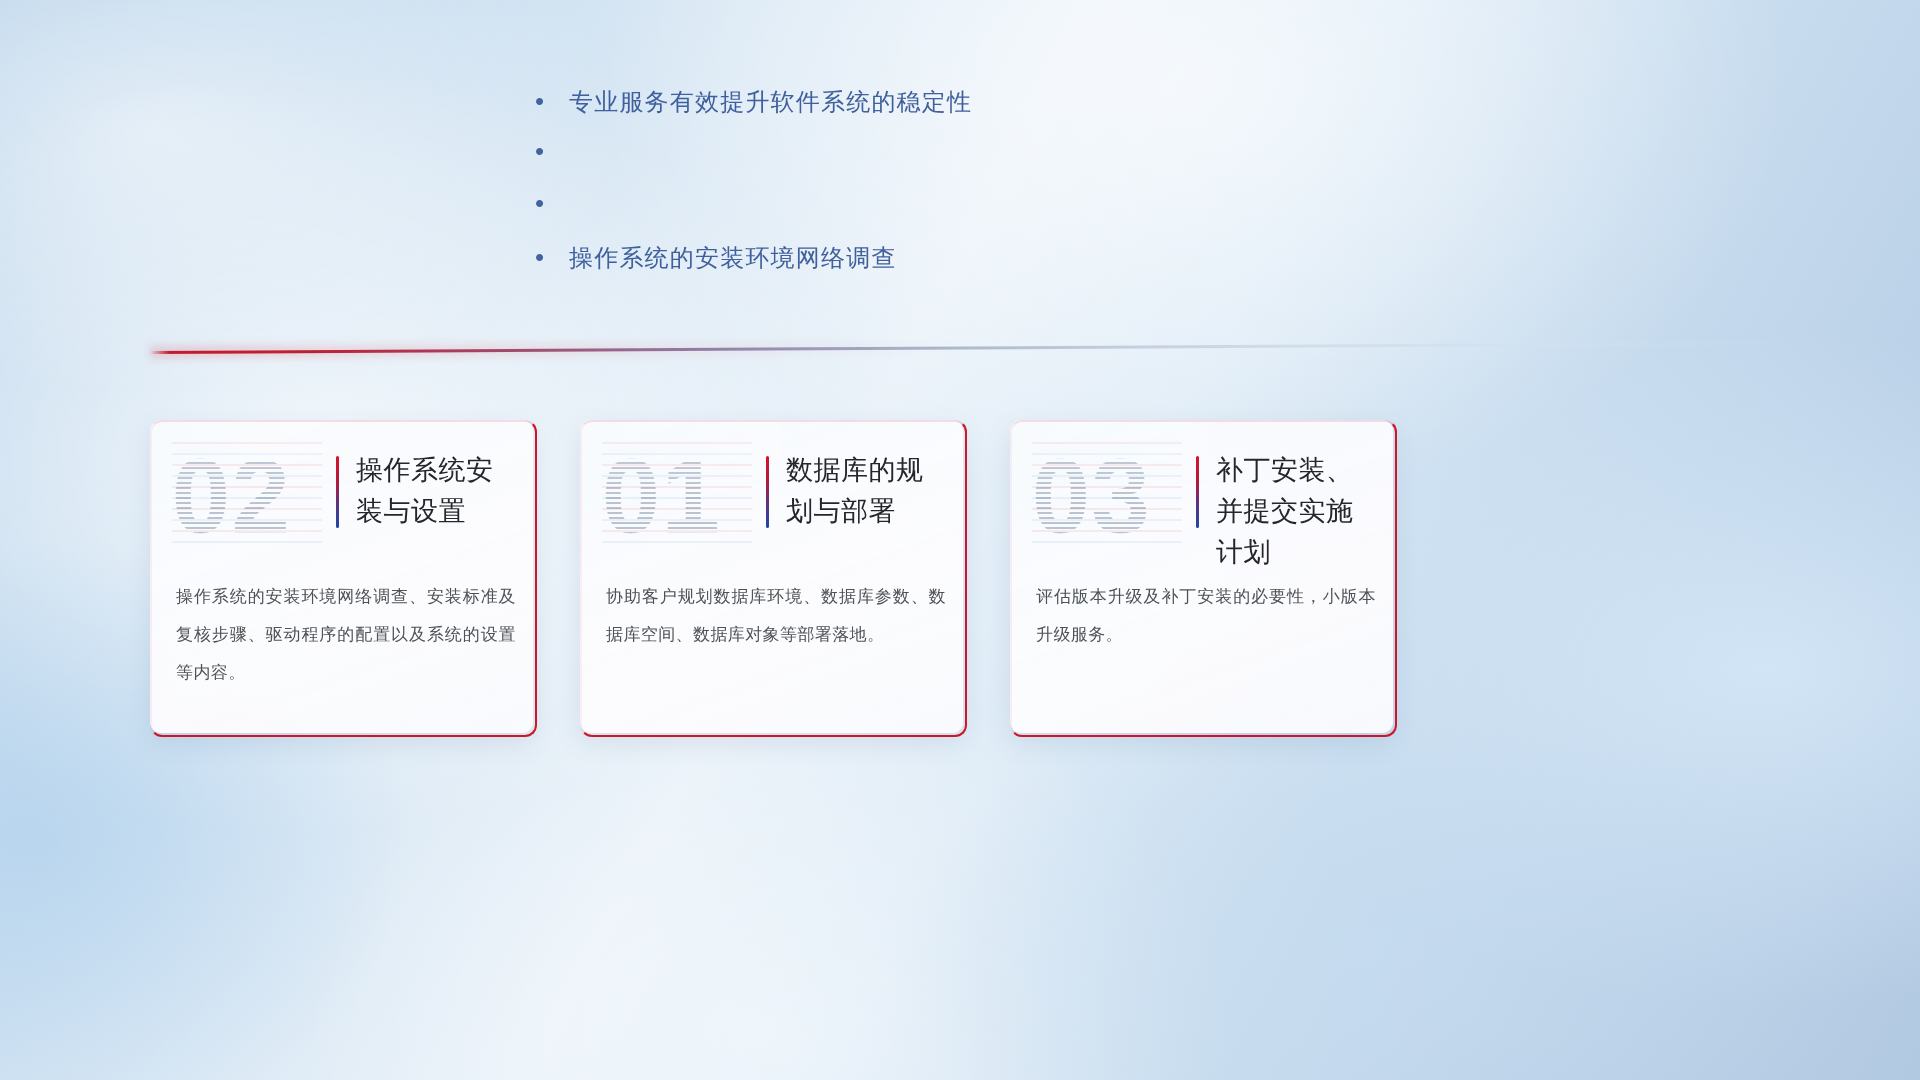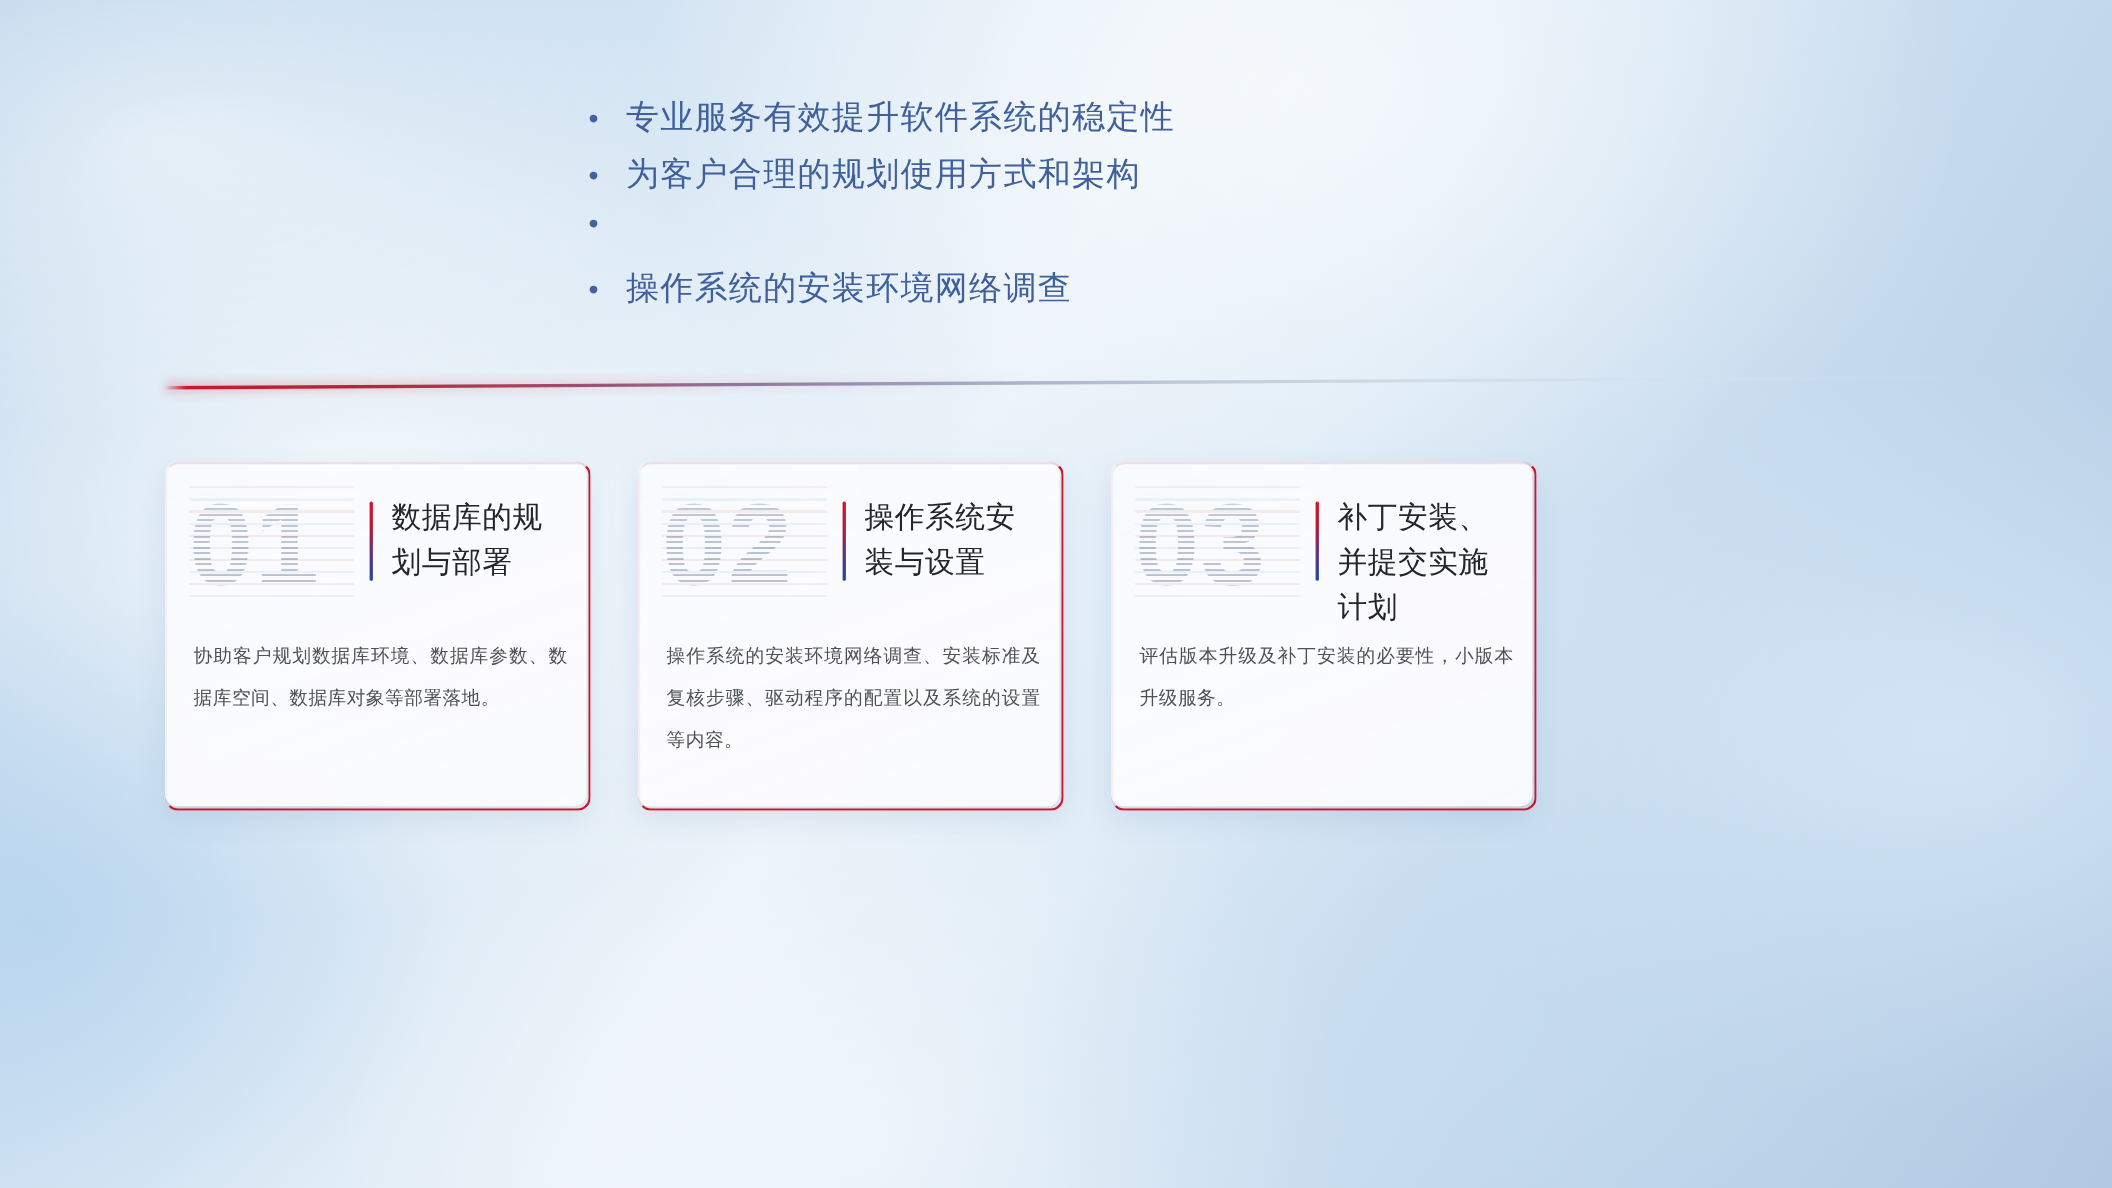--- a/index.html
+++ b/index.html
@@ -56,21 +56,21 @@
     white-space: nowrap;
   }
   .bullet-dot {
     width: 34px;
     flex: 0 0 34px;
     font-size: 26px;
     line-height: 1;
     color: #41639f;
   }
   .bullet-text {
-    font-size: 30px;
+    font-size: 24px;
     color: #3f609d;
   }
 
   
   .divider-wrap {
     position: absolute;
     left: 150px; top: 340px;
     width: 1640px; height: 26px;
     pointer-events: none;
   }
@@ -239,64 +239,63 @@
 <div class="bg"></div>
 <div class="bg-haze"></div>
 
 <div class="bullets">
   <div class="bullet-row">
     <span class="bullet-dot">•</span>
     <span class="bullet-text">专业服务有效提升软件系统的稳定性</span>
   </div>
   <div class="bullet-row">
     <span class="bullet-dot">•</span>
-    <span class="bullet-text">为客户合理的规划使用方式和架构</span>
   </div>
   <div class="bullet-row">
     <span class="bullet-dot">•</span>
   </div>
   <div class="bullet-row">
     <span class="bullet-dot">•</span>
     <span class="bullet-text">操作系统的安装环境网络调查</span>
   </div>
 </div>
 
 <div class="divider-wrap">
   <div class="divider-glow"></div>
   <div class="divider-line"></div>
 </div>
 
 <div class="cards">
+
+  <div class="card">
+    <div class="card-body">
+      <div class="ghost-num">02</div>
+      <div class="ghost-num-tint"></div>
+      <div class="num-fade"></div>
+      <div class="rule"></div>
+      <div class="card-title">操作系统安装与设置</div>
+      <div class="card-desc">操作系统的安装环境网络调查、安装标准及复核步骤、驱动程序的配置以及系统的设置等内容。</div>
+    </div>
+    <div class="card-accent"></div>
+  </div>
 
   <div class="card">
     <div class="card-body">
       <div class="ghost-num">01</div>
       <div class="ghost-num-tint"></div>
       <div class="num-fade"></div>
       <div class="rule"></div>
       <div class="card-title">数据库的规划与部署</div>
       <div class="card-desc">协助客户规划数据库环境、数据库参数、数据库空间、数据库对象等部署落地。</div>
     </div>
     <div class="card-accent"></div>
   </div>
 
   <div class="card">
     <div class="card-body">
-      <div class="ghost-num">02</div>
-      <div class="ghost-num-tint"></div>
-      <div class="num-fade"></div>
-      <div class="rule"></div>
-      <div class="card-title">操作系统安装与设置</div>
-      <div class="card-desc">操作系统的安装环境网络调查、安装标准及复核步骤、驱动程序的配置以及系统的设置等内容。</div>
-    </div>
-    <div class="card-accent"></div>
-  </div>
-
-  <div class="card">
-    <div class="card-body">
       <div class="ghost-num">03</div>
       <div class="ghost-num-tint"></div>
       <div class="num-fade"></div>
       <div class="rule"></div>
       <div class="card-title">补丁安装、并提交实施计划</div>
       <div class="card-desc">评估版本升级及补丁安装的必要性，小版本升级服务。</div>
     </div>
     <div class="card-accent"></div>
   </div>
 

